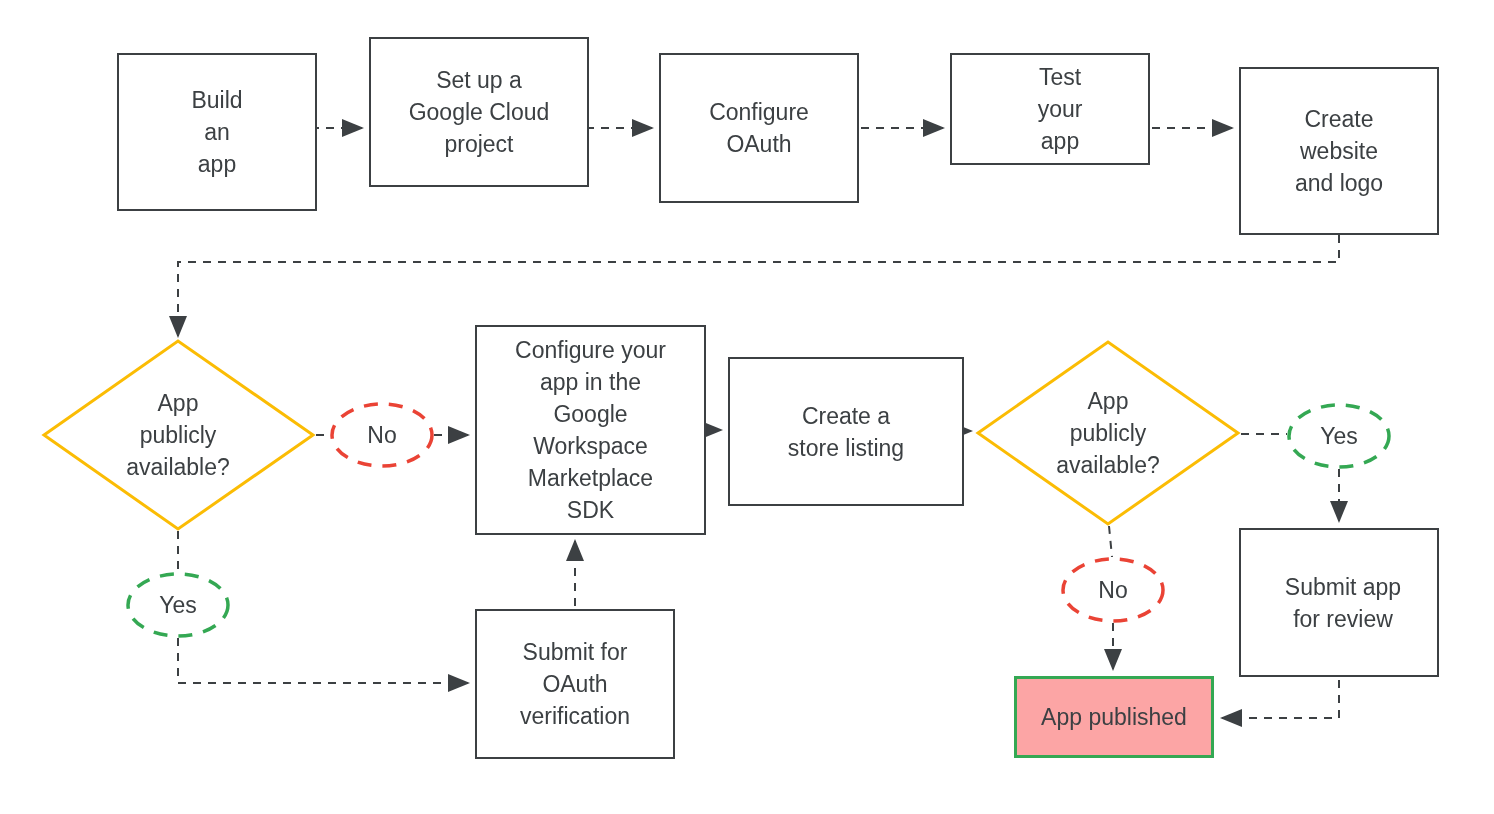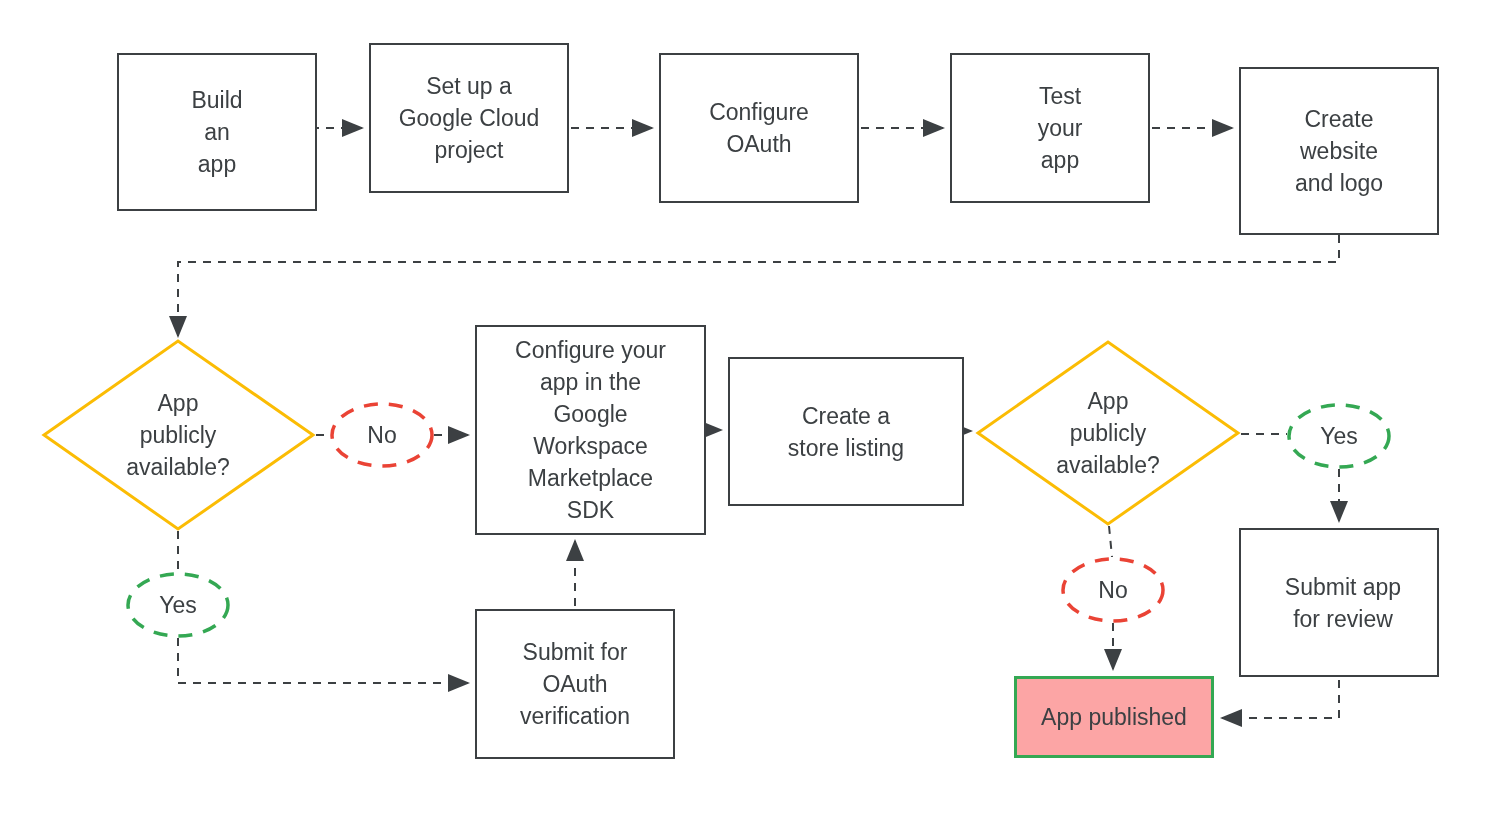--- a/index.html
+++ b/index.html
@@ -84,28 +84,28 @@
       <ellipse cx="178" cy="605" rx="50" ry="31" stroke="#34A853" stroke-dasharray="14 11"></ellipse>
       <ellipse cx="1339" cy="436" rx="50" ry="31" stroke="#34A853" stroke-dasharray="14 11"></ellipse>
       <ellipse cx="1113" cy="590" rx="50" ry="31" stroke="#EA4335" stroke-dasharray="14 11"></ellipse>
     </g>
   </svg>
 
   <div class="node box" style="left:79px; top:53px; width:200px; height:158px;margin-left:38px;">Build
 an
 app</div>
 
-  <div class="node box" style="left:369px; top:43px; width:200px; height:150px;">Set up a
+  <div class="node box" style="left:369px; top:37px; width:220px; height:150px;">Set up a
 Google Cloud
 project</div>
 
   <div class="node box" style="left:659px; top:53px; width:200px; height:150px;">Configure
 OAuth</div>
 
-  <div class="node box" style="left:950px; top:53px; width:200px; height:150px;padding-left:20px;">Test
+  <div class="node box" style="left:950px; top:53px; width:200px; height:112px;padding-left:20px;">Test
 your
 app</div>
 
   <div class="node box" style="left:1239px; top:67px; width:200px; height:168px;">Create
 website
 and logo</div>
 
   <div class="node box" style="left:475px; top:325px; width:231px; height:210px;">Configure your
 app in the
 Google

